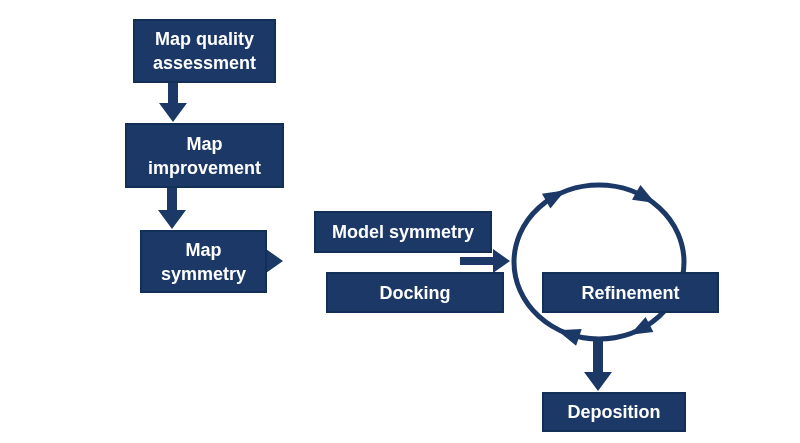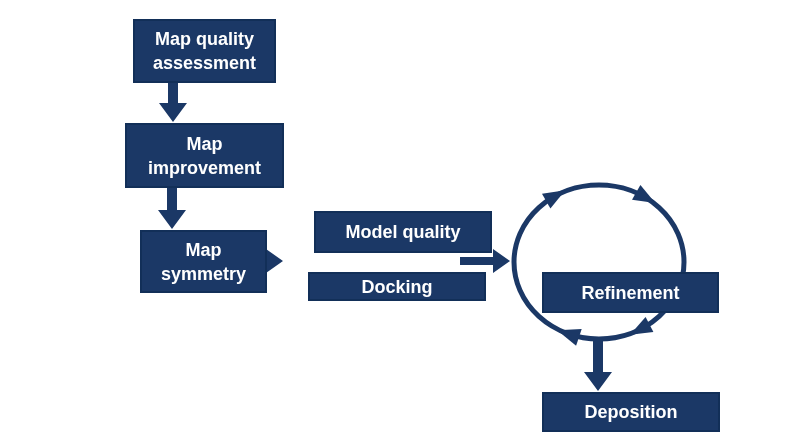--- a/index.html
+++ b/index.html
@@ -55,22 +55,22 @@
 
   <div class="node" style="left:101px;top:19px;width:143px;height:64px">Map quality
 assessment</div>
 
   <div class="node" style="left:93px;top:123px;width:159px;height:65px">Map
 improvement</div>
 
   <div class="node" style="left:108px;top:230px;width:127px;height:63px">Map
 symmetry</div>
 
-  <div class="node" style="left:282px;top:211px;width:178px;height:42px">Model quality</div>
+  <div class="node" style="left:282px;top:211px;width:178px;height:42px">Model symmetry</div>
 
-  <div class="node" style="left:276px;top:272px;width:178px;height:29px">Docking</div>
+  <div class="node" style="left:294px;top:272px;width:178px;height:41px">Docking</div>
 
 
   <div class="node" style="left:510px;top:272px;width:177px;height:41px">Refinement</div>
 
-  <div class="node" style="left:510px;top:392px;width:178px;height:40px">Deposition</div>
+  <div class="node" style="left:510px;top:392px;width:144px;height:40px">Deposition</div>
 
 </div>
 
 </body></html>

